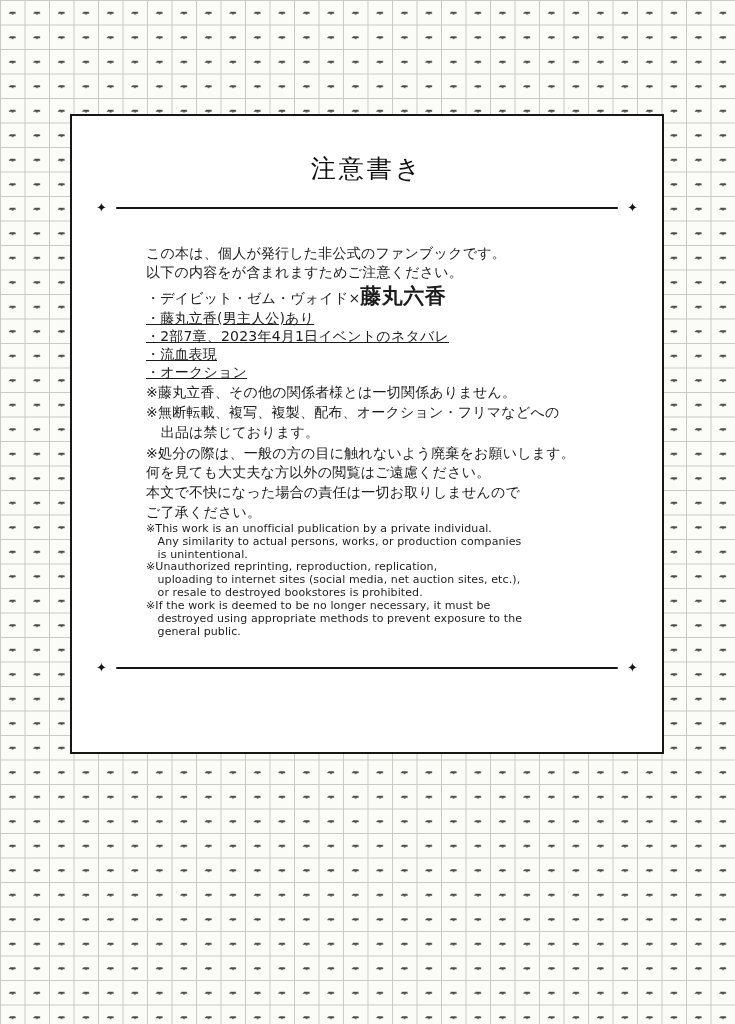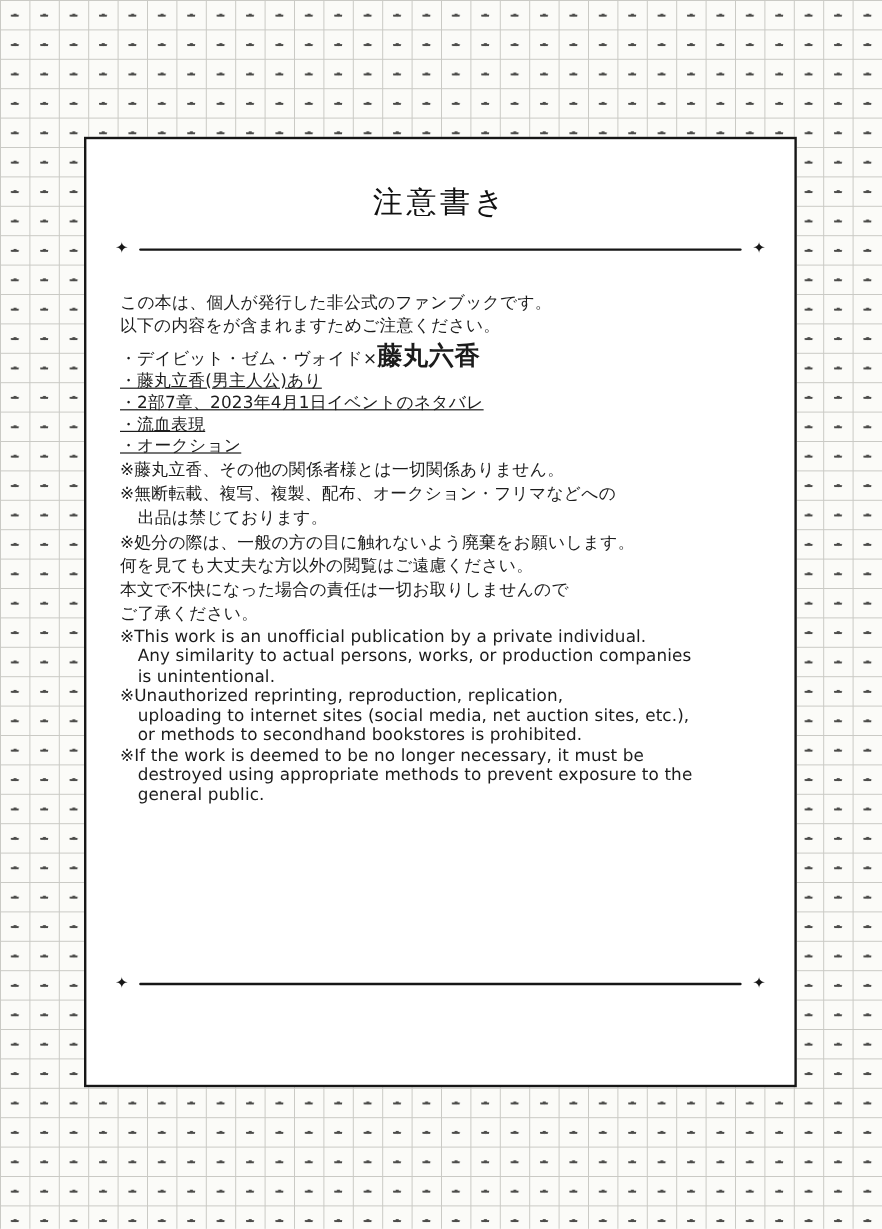--- a/index.html
+++ b/index.html
@@ -16,21 +16,21 @@
       linear-gradient(to right, #c9c9c4 1px, transparent 1px),
       linear-gradient(to bottom, #c9c9c4 1px, transparent 1px);
     background-size: 24.5px 24.5px, 24.5px 24.5px, 24.5px 24.5px;
   }
 
   .card {
     position: absolute;
     left: 70px;
     top: 114px;
     width: 594px;
-    height: 792px;
+    height: 640px;
     box-sizing: border-box;
     background: #ffffff;
     border: 2px solid #161616;
     display: flex;
     flex-direction: column;
   }
 
   .page-title {
     margin-top: 36px;
     text-align: center;
@@ -55,21 +55,21 @@
     border-radius: 1px;
     margin: 0 9px;
   }
   .divider .diamond {
     font-size: 13px;
     line-height: 1;
     color: #161616;
   }
 
   .content {
-    padding: 30px 44px 0 28px;
+    padding: 30px 44px 0 74px;
     font-size: 14px;
     line-height: 1.35;
     letter-spacing: 0.2px;
   }
 
   .content p { margin: 0; }
 
   .intro-1 { margin-bottom: 14px; }
   .intro-2 { margin-bottom: 6px; }
 
@@ -97,21 +97,21 @@
     line-height: 1.42;
     margin-bottom: 10px;
   }
 
   .note-en {
     margin-top: 15px;
     margin-left: 4px;
     white-space: pre-line;
     padding-left: 1.05em;
     text-indent: -1.05em;
-    font-size: 14px;
+    font-size: 11px;
     line-height: 1.18;
     letter-spacing: 0.1px;
   }
 </style>
 </head>
 <body>
 
 <div class="card">
 
   <div class="page-title">注意書き</div>
@@ -141,21 +141,21 @@
 
     <p class="closing">何を見ても大丈夫な方以外の閲覧はご遠慮ください。
 本文で不快になった場合の責任は一切お取りしませんので
 ご了承ください。</p>
 
     <p class="note-en">※This work is an unofficial publication by a private individual.
 Any similarity to actual persons, works, or production companies
 is unintentional.</p>
     <p class="note-en">※Unauthorized reprinting, reproduction, replication,
 uploading to internet sites (social media, net auction sites, etc.),
-or methods to secondhand bookstores is prohibited.</p>
+or resale to destroyed bookstores is prohibited.</p>
     <p class="note-en">※If the work is deemed to be no longer necessary, it must be
 destroyed using appropriate methods to prevent exposure to the
 general public.</p>
 
   </div>
 
   <div class="divider bottom">
     <span class="diamond">✦</span>
     <span class="rule"></span>
     <span class="diamond">✦</span>

